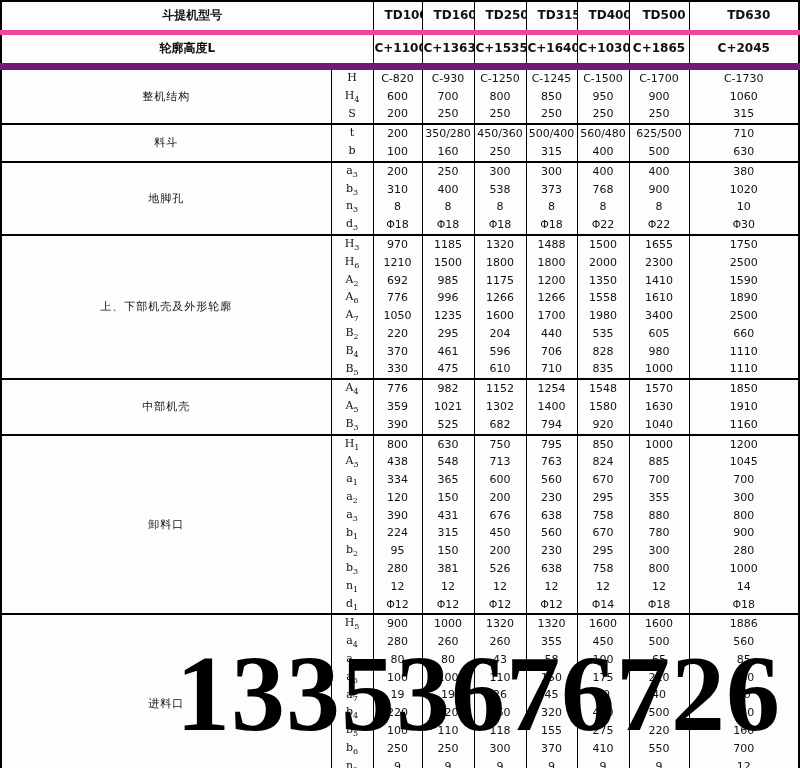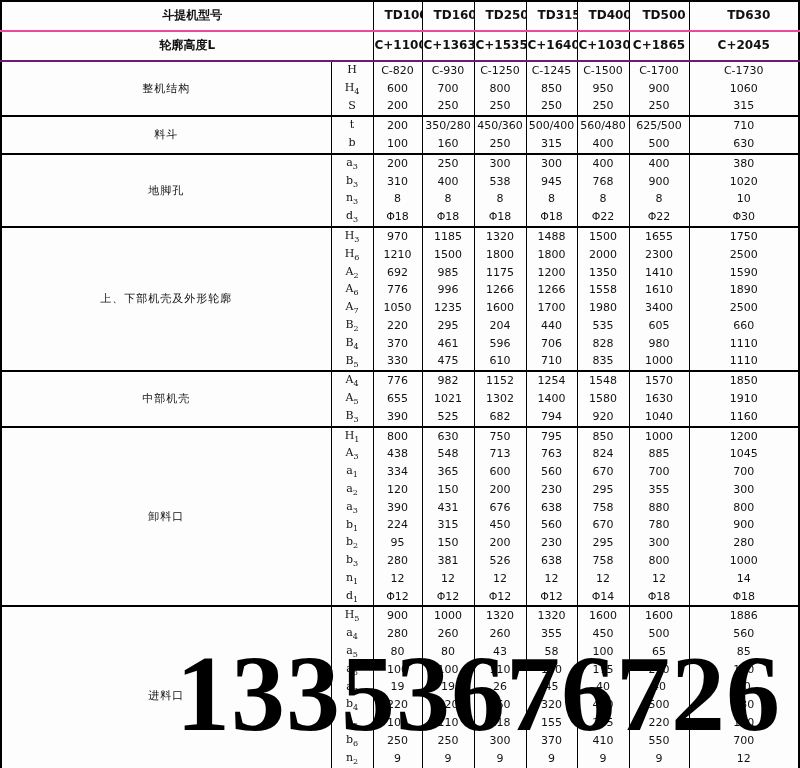--- a/index.html
+++ b/index.html
@@ -32,22 +32,22 @@
     font-size: 11px;
     line-height: 1.45;
     overflow: hidden;
     white-space: nowrap;
   }
   table.spec thead th {
     height: 28px;
     font-weight: bold;
     font-size: 12px;
   }
-  table.spec thead tr:first-child th { border-bottom: 2px solid #ec4899; padding-left: 11px; }
-  table.spec thead tr:last-child th { border-bottom: 2px solid #701a75; }
+  table.spec thead tr:first-child th { border-bottom: 5px solid #ec4899; padding-left: 11px; }
+  table.spec thead tr:last-child th { border-bottom: 7px solid #701a75; }
   table.spec tbody { border-top: 2px solid #000; }
   table.spec td { height: 17.7px; }
   td.sec-label {
     font-size: 11px;
     letter-spacing: 1px;
   }
   td.param {
     font-size: 11px;
     font-family: "DejaVu Serif", "Liberation Serif", serif;
   }
@@ -173,21 +173,21 @@
           <td class="val">300</td>
           <td class="val">400</td>
           <td class="val">400</td>
           <td class="val">380</td>
         </tr>
         <tr>
           <td class="param"><span>b</span><sub>3</sub></td>
           <td class="val">310</td>
           <td class="val">400</td>
           <td class="val">538</td>
-          <td class="val">945</td>
+          <td class="val">373</td>
           <td class="val">768</td>
           <td class="val">900</td>
           <td class="val">1020</td>
         </tr>
         <tr>
           <td class="param"><span>n</span><sub>3</sub></td>
           <td class="val">8</td>
           <td class="val">8</td>
           <td class="val">8</td>
           <td class="val">8</td>
@@ -296,21 +296,21 @@
           <td class="val">776</td>
           <td class="val">982</td>
           <td class="val">1152</td>
           <td class="val">1254</td>
           <td class="val">1548</td>
           <td class="val">1570</td>
           <td class="val">1850</td>
         </tr>
         <tr>
           <td class="param"><span>A</span><sub>5</sub></td>
-          <td class="val">655</td>
+          <td class="val">359</td>
           <td class="val">1021</td>
           <td class="val">1302</td>
           <td class="val">1400</td>
           <td class="val">1580</td>
           <td class="val">1630</td>
           <td class="val">1910</td>
         </tr>
         <tr>
           <td class="param"><span>B</span><sub>3</sub></td>
           <td class="val">390</td>

